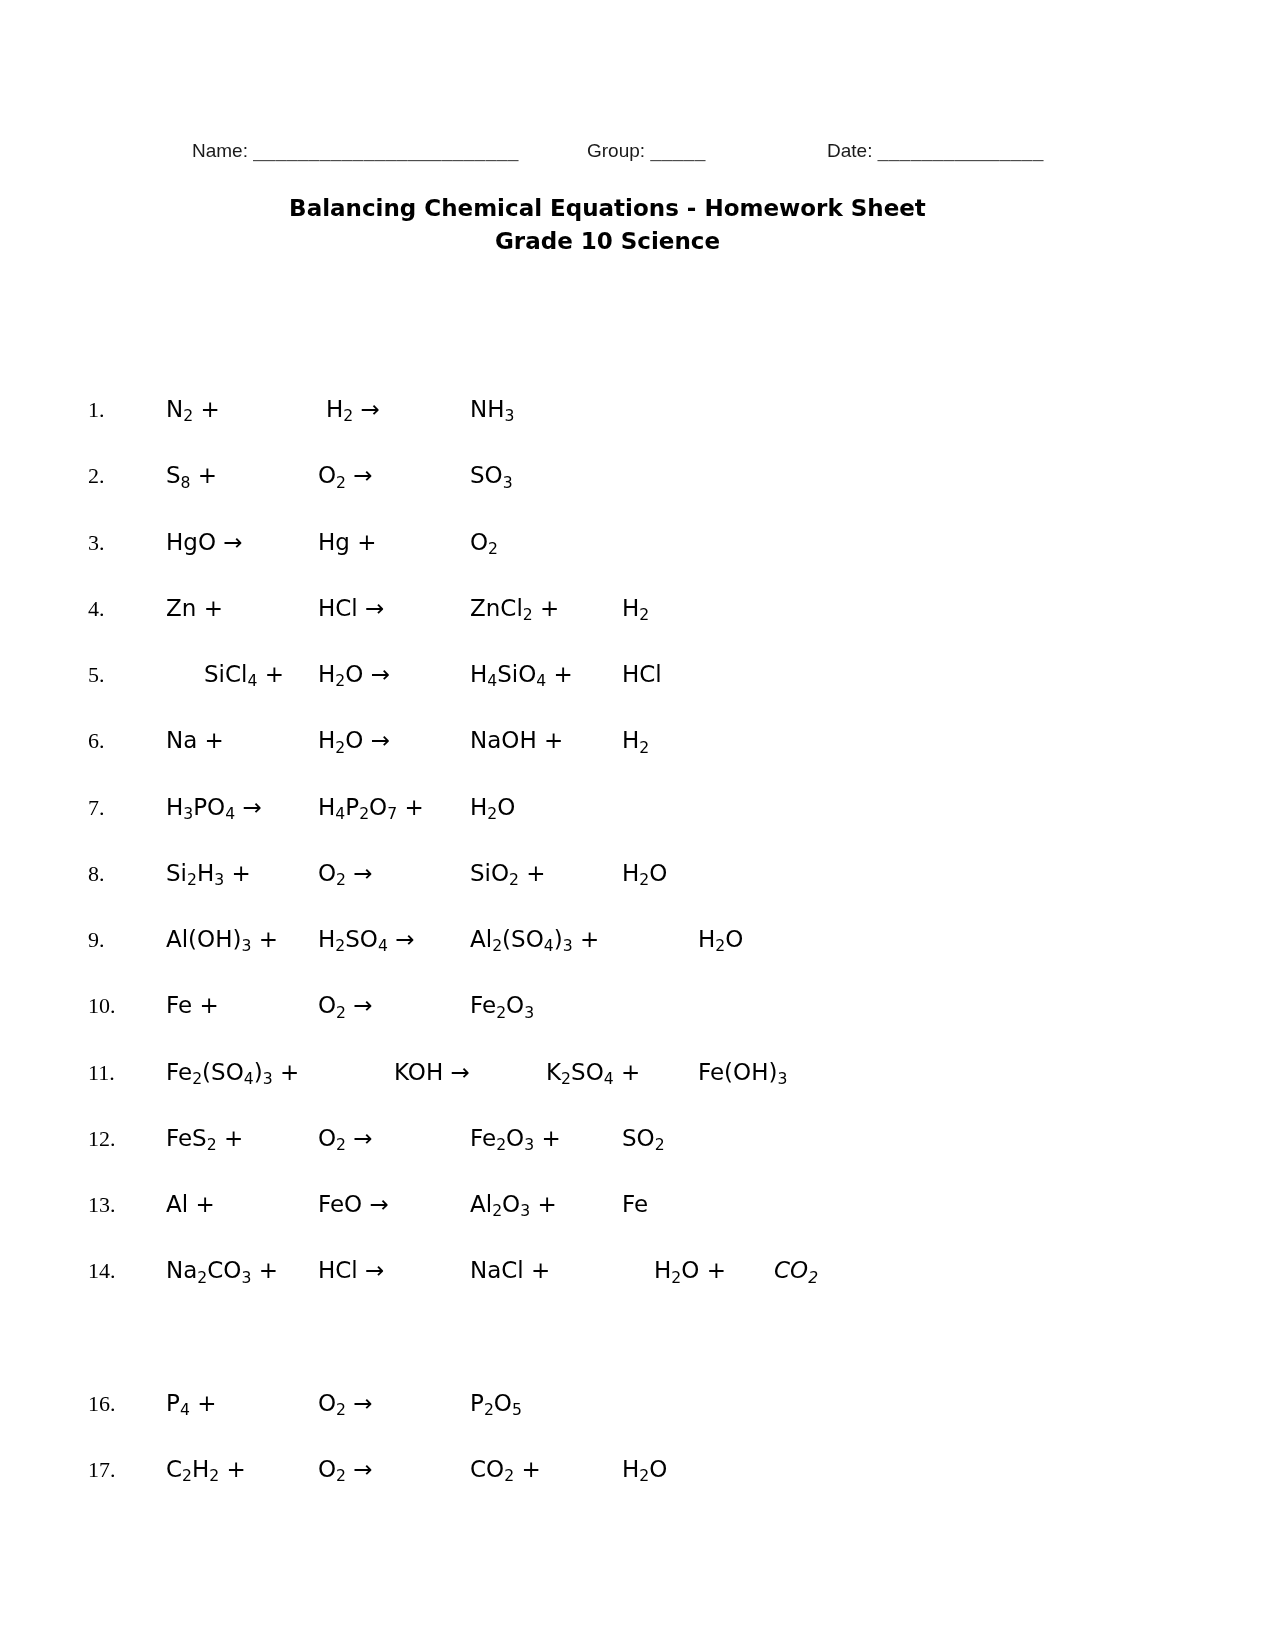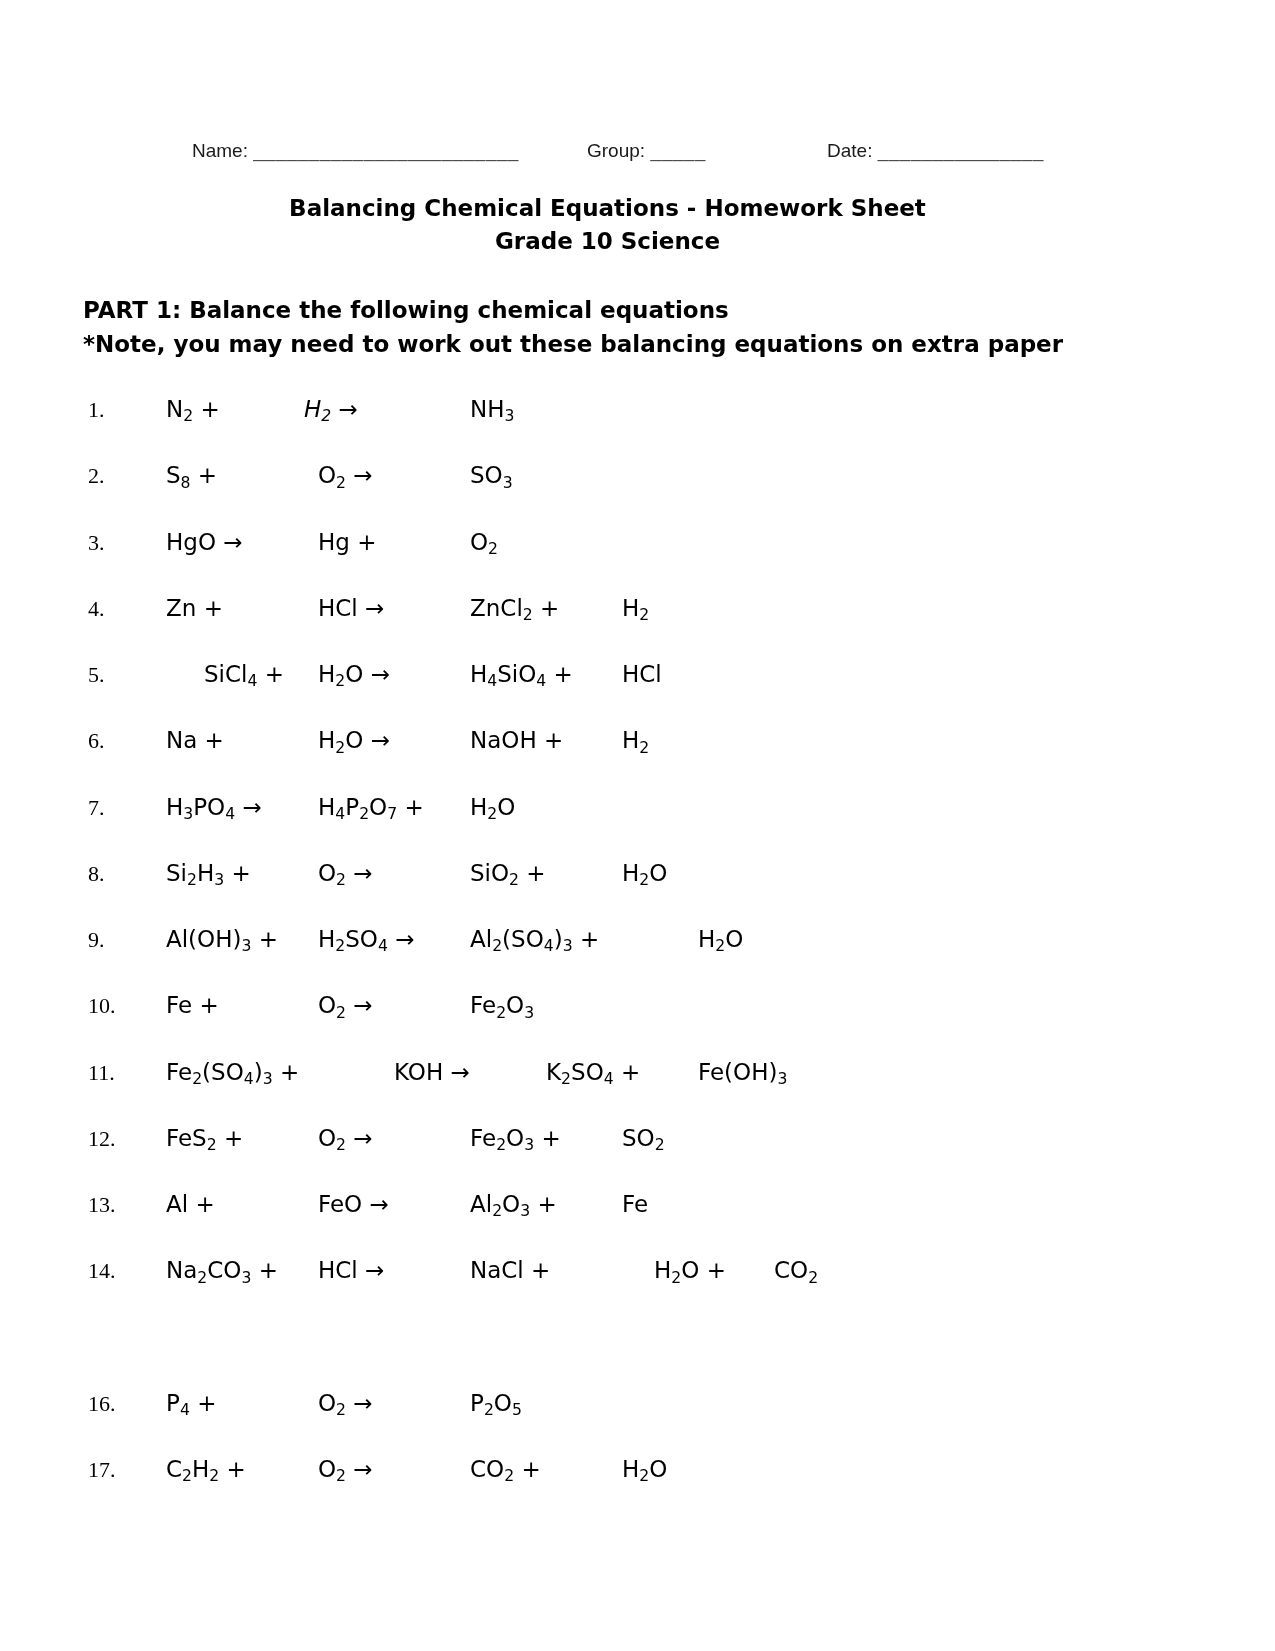--- a/index.html
+++ b/index.html
@@ -97,30 +97,26 @@
     <span class="hdr-field" id="field-name"><span>Name:</span>&nbsp;<span class="blank">________________________</span></span>
     <span class="hdr-field" id="field-group"><span>Group:</span>&nbsp;<span class="blank">_____</span></span>
     <span class="hdr-field" id="field-date"><span>Date:</span>&nbsp;<span class="blank">_______________</span></span>
   </div>
 
   <div class="title-block">
     <div>Balancing Chemical Equations - Homework Sheet</div>
     <div>Grade 10 Science</div>
   </div>
 
-  <div class="instructions">
-    <div>PART 1: Balance the following chemical equations</div>
-    <div>*Note, you may need to work out these balancing equations on extra paper</div>
-  </div>
 
   <div id="equation-list">
       <div class="eq-row" style="top: 396px;">
         <span class="eq-num">1.</span>
         <span class="eq-term" style="left: 166px;">N<sub>2</sub> +</span>
-        <span class="eq-term" style="left: 304px; font-style: italic;">H<sub>2</sub> →</span>
+        <span class="eq-term" style="left: 326px;">H<sub>2</sub> →</span>
         <span class="eq-term" style="left: 470px;">NH<sub>3</sub></span>
       </div>
       <div class="eq-row" style="top: 462.25px;">
         <span class="eq-num">2.</span>
         <span class="eq-term" style="left: 166px;">S<sub>8</sub> +</span>
         <span class="eq-term" style="left: 318px;">O<sub>2</sub> →</span>
         <span class="eq-term" style="left: 470px;">SO<sub>3</sub></span>
       </div>
       <div class="eq-row" style="top: 528.5px;">
         <span class="eq-num">3.</span>
@@ -195,21 +191,21 @@
         <span class="eq-term" style="left: 318px;">FeO →</span>
         <span class="eq-term" style="left: 470px;">Al<sub>2</sub>O<sub>3</sub> +</span>
         <span class="eq-term" style="left: 622px;">Fe</span>
       </div>
       <div class="eq-row" style="top: 1257.25px;">
         <span class="eq-num">14.</span>
         <span class="eq-term" style="left: 166px;">Na<sub>2</sub>CO<sub>3</sub> +</span>
         <span class="eq-term" style="left: 318px;">HCl →</span>
         <span class="eq-term" style="left: 470px;">NaCl +</span>
         <span class="eq-term" style="left: 622px; margin-left: 32px;">H<sub>2</sub>O +</span>
-        <span class="eq-term" style="left: 774px;">CO<sub>2</sub></span>
+        <span class="eq-term" style="left: 774px; font-style: italic;">CO<sub>2</sub></span>
       </div>
       <div class="eq-row" style="top: 1389.75px; padding-left: 48px;">
         <span class="eq-num">16.</span>
         <span class="eq-term" style="left: 166px;">P<sub>4</sub> +</span>
         <span class="eq-term" style="left: 318px;">O<sub>2</sub> →</span>
         <span class="eq-term" style="left: 470px;">P<sub>2</sub>O<sub>5</sub></span>
       </div>
       <div class="eq-row" style="top: 1456px;">
         <span class="eq-num">17.</span>
         <span class="eq-term" style="left: 166px;">C<sub>2</sub>H<sub>2</sub> +</span>

